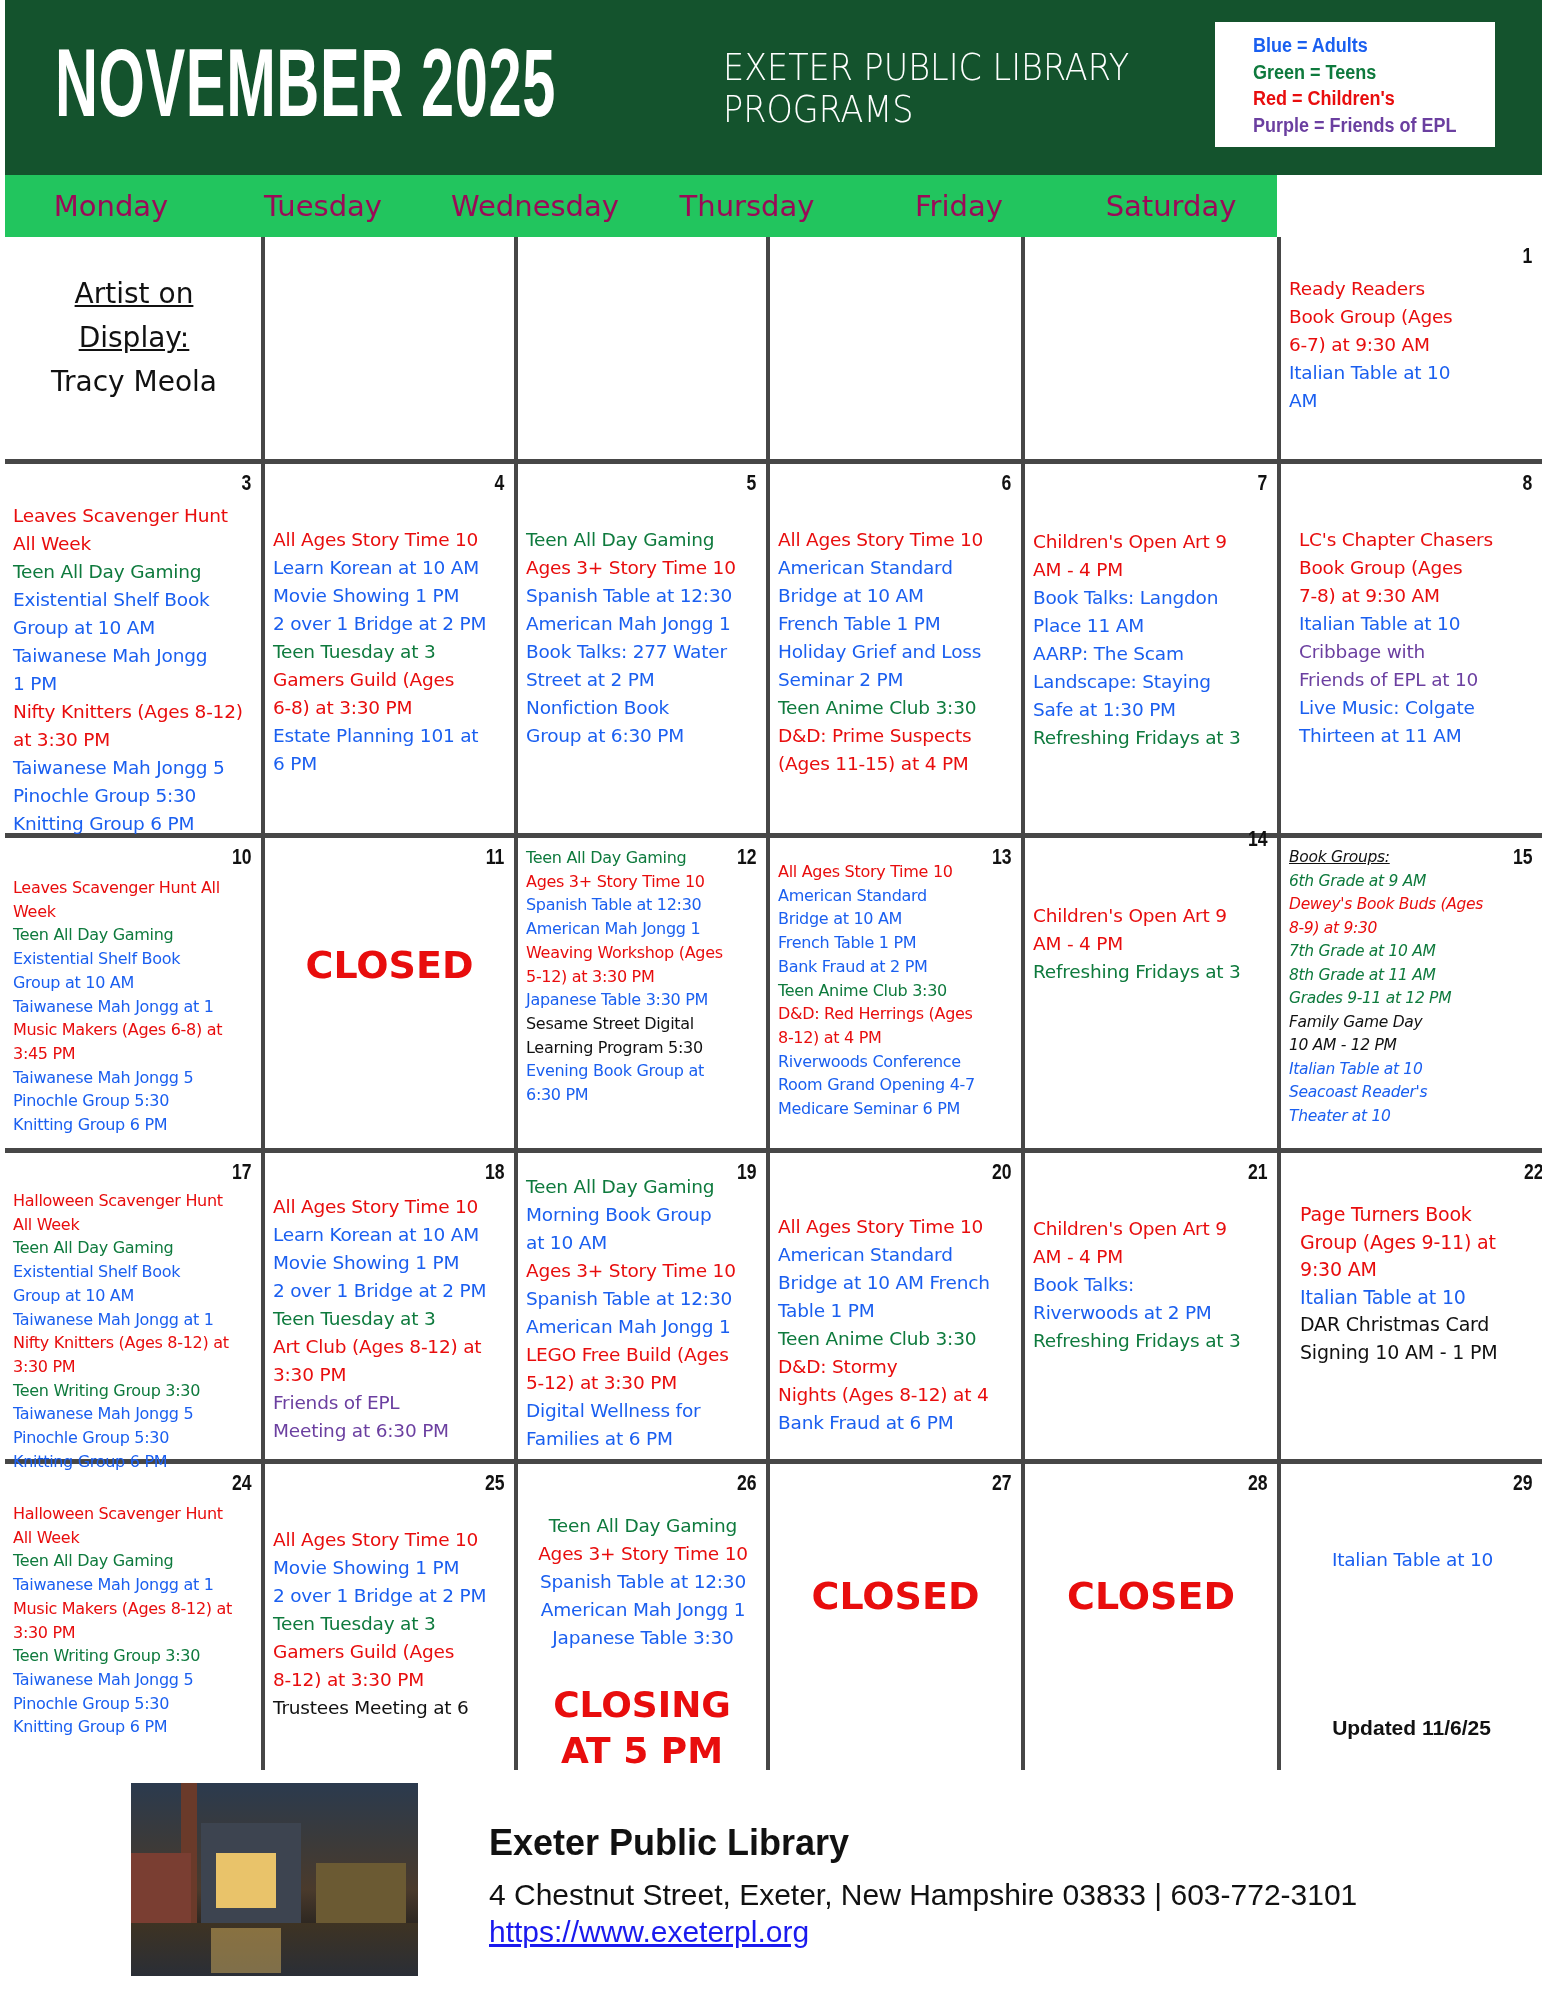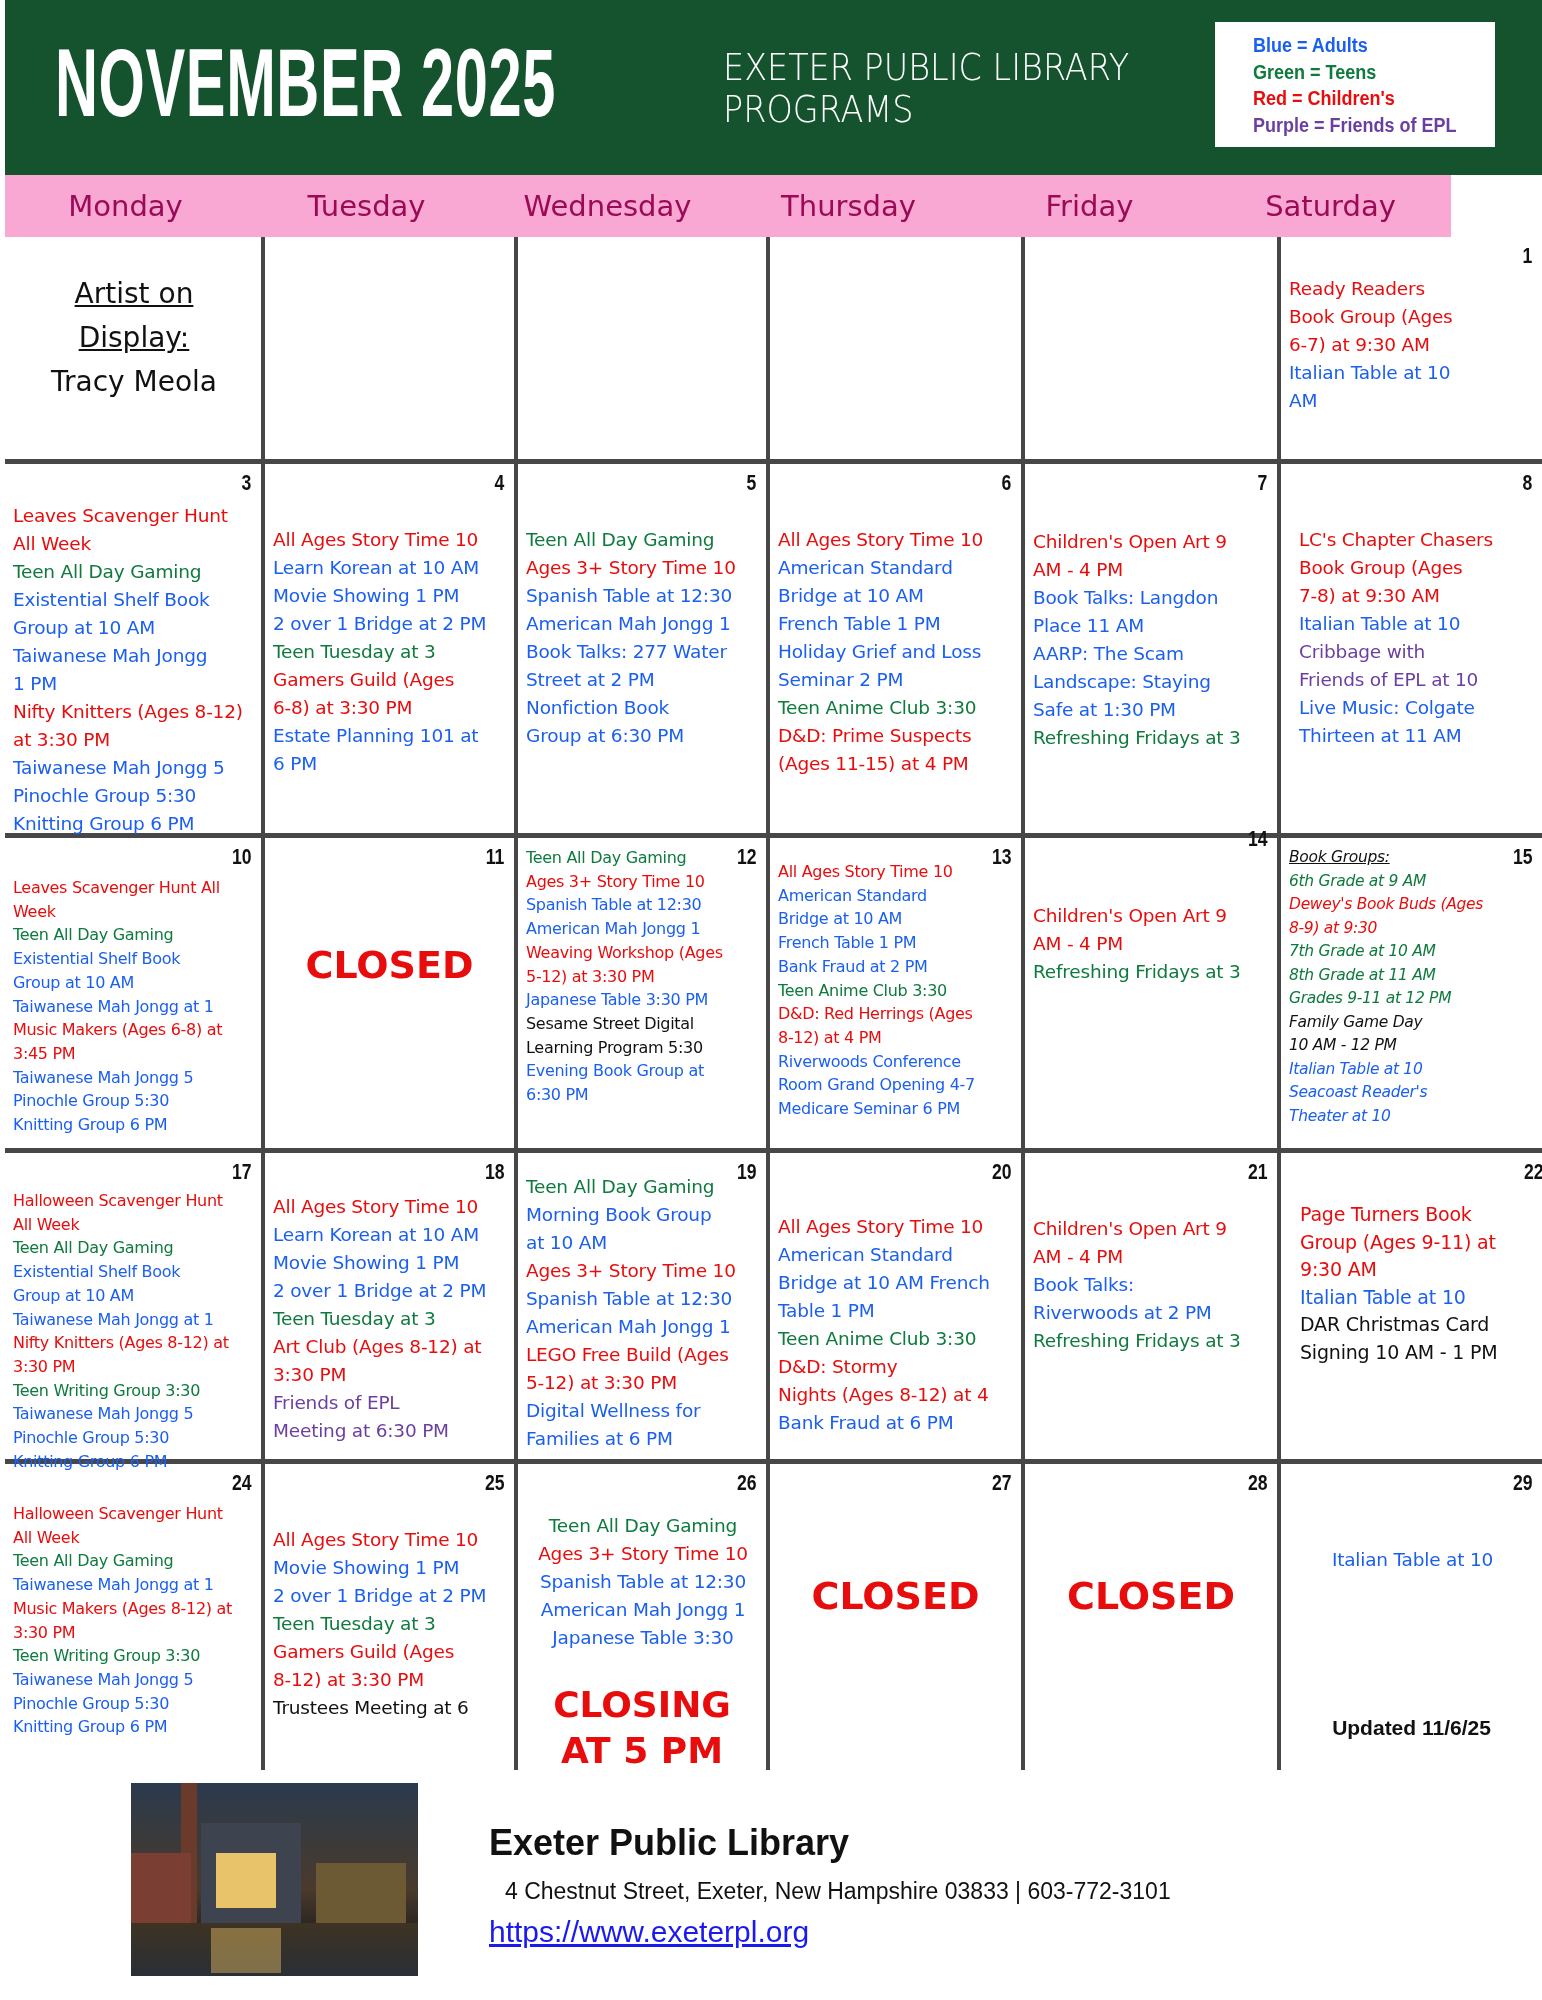--- a/index.html
+++ b/index.html
@@ -27,22 +27,22 @@
     position: absolute; left: 1210px; top: 22px; width: 280px; height: 125px;
     background: #fff; padding: 10px 0 0 38px;
   }
   .legend div {
     font-family: "Liberation Sans", sans-serif; font-weight: 700;
     font-size: 20px; line-height: 26.5px; white-space: nowrap;
     transform: scaleX(0.9); transform-origin: left top;
   }
 
   .dayrow {
-    position: absolute; left: 5px; top: 175px; width: 1446px; height: 62px;
-    background: #f9a8d4; display: flex;
+    position: absolute; left: 5px; top: 175px; width: 1272px; height: 62px;
+    background: #22c55e; display: flex;
   }
   .dayrow div {
     flex: 1; text-align: center; font-size: 29px; line-height: 62px;
     color: #9b0a57; font-family: "DejaVu Sans", sans-serif;
   }
 
   .grid { position: absolute; left: 5px; top: 237px; width: 1537px; height: 1533px; }
   .vline { position: absolute; width: 4px; background: #474747; }
   .hline { position: absolute; height: 5px; background: #474747; left: 0; width: 1537px; }
 
@@ -86,21 +86,21 @@
   }
   .footer-img .bldg { position: absolute; left: 70px; top: 40px; width: 100px; height: 100px; background: #3d4450; }
   .footer-img .win { position: absolute; left: 85px; top: 70px; width: 60px; height: 55px; background: #e9c36a; }
   .footer-img .tower { position: absolute; left: 50px; top: 0; width: 16px; height: 140px; background: #6a3a2a; }
   .footer-img .house { position: absolute; left: 185px; top: 80px; width: 90px; height: 60px; background: #6b5a33; }
   .footer-img .brick { position: absolute; left: 0; top: 70px; width: 60px; height: 70px; background: #7a3e32; }
   .footer-img .refl { position: absolute; left: 0; top: 140px; width: 287px; height: 53px; background: linear-gradient(180deg,#3e3323,#2a2e36); }
   .footer-img .refl2 { position: absolute; left: 80px; top: 145px; width: 70px; height: 45px; background: rgba(230,190,100,0.45); }
 
   .lib-name { position: absolute; left: 489px; top: 1822px; font-family: "Liberation Sans", sans-serif; font-weight: 700; font-size: 36px; color: #111; }
-  .lib-addr { position: absolute; left: 505px; top: 1878px; font-family: "Liberation Sans", sans-serif; font-size: 23px; color: #111; }
+  .lib-addr { position: absolute; left: 489px; top: 1878px; font-family: "Liberation Sans", sans-serif; font-size: 30px; color: #111; }
   .lib-url { position: absolute; left: 489px; top: 1915px; font-family: "Liberation Sans", sans-serif; font-size: 30px; color: #1a1aee; text-decoration: underline; }
 </style>
 </head>
 <body>
 
 <div class="header">
   <div class="title">NOVEMBER 2025</div>
   <div class="subtitle">
     <div>EXETER PUBLIC LIBRARY</div>
     <div>PROGRAMS</div>

